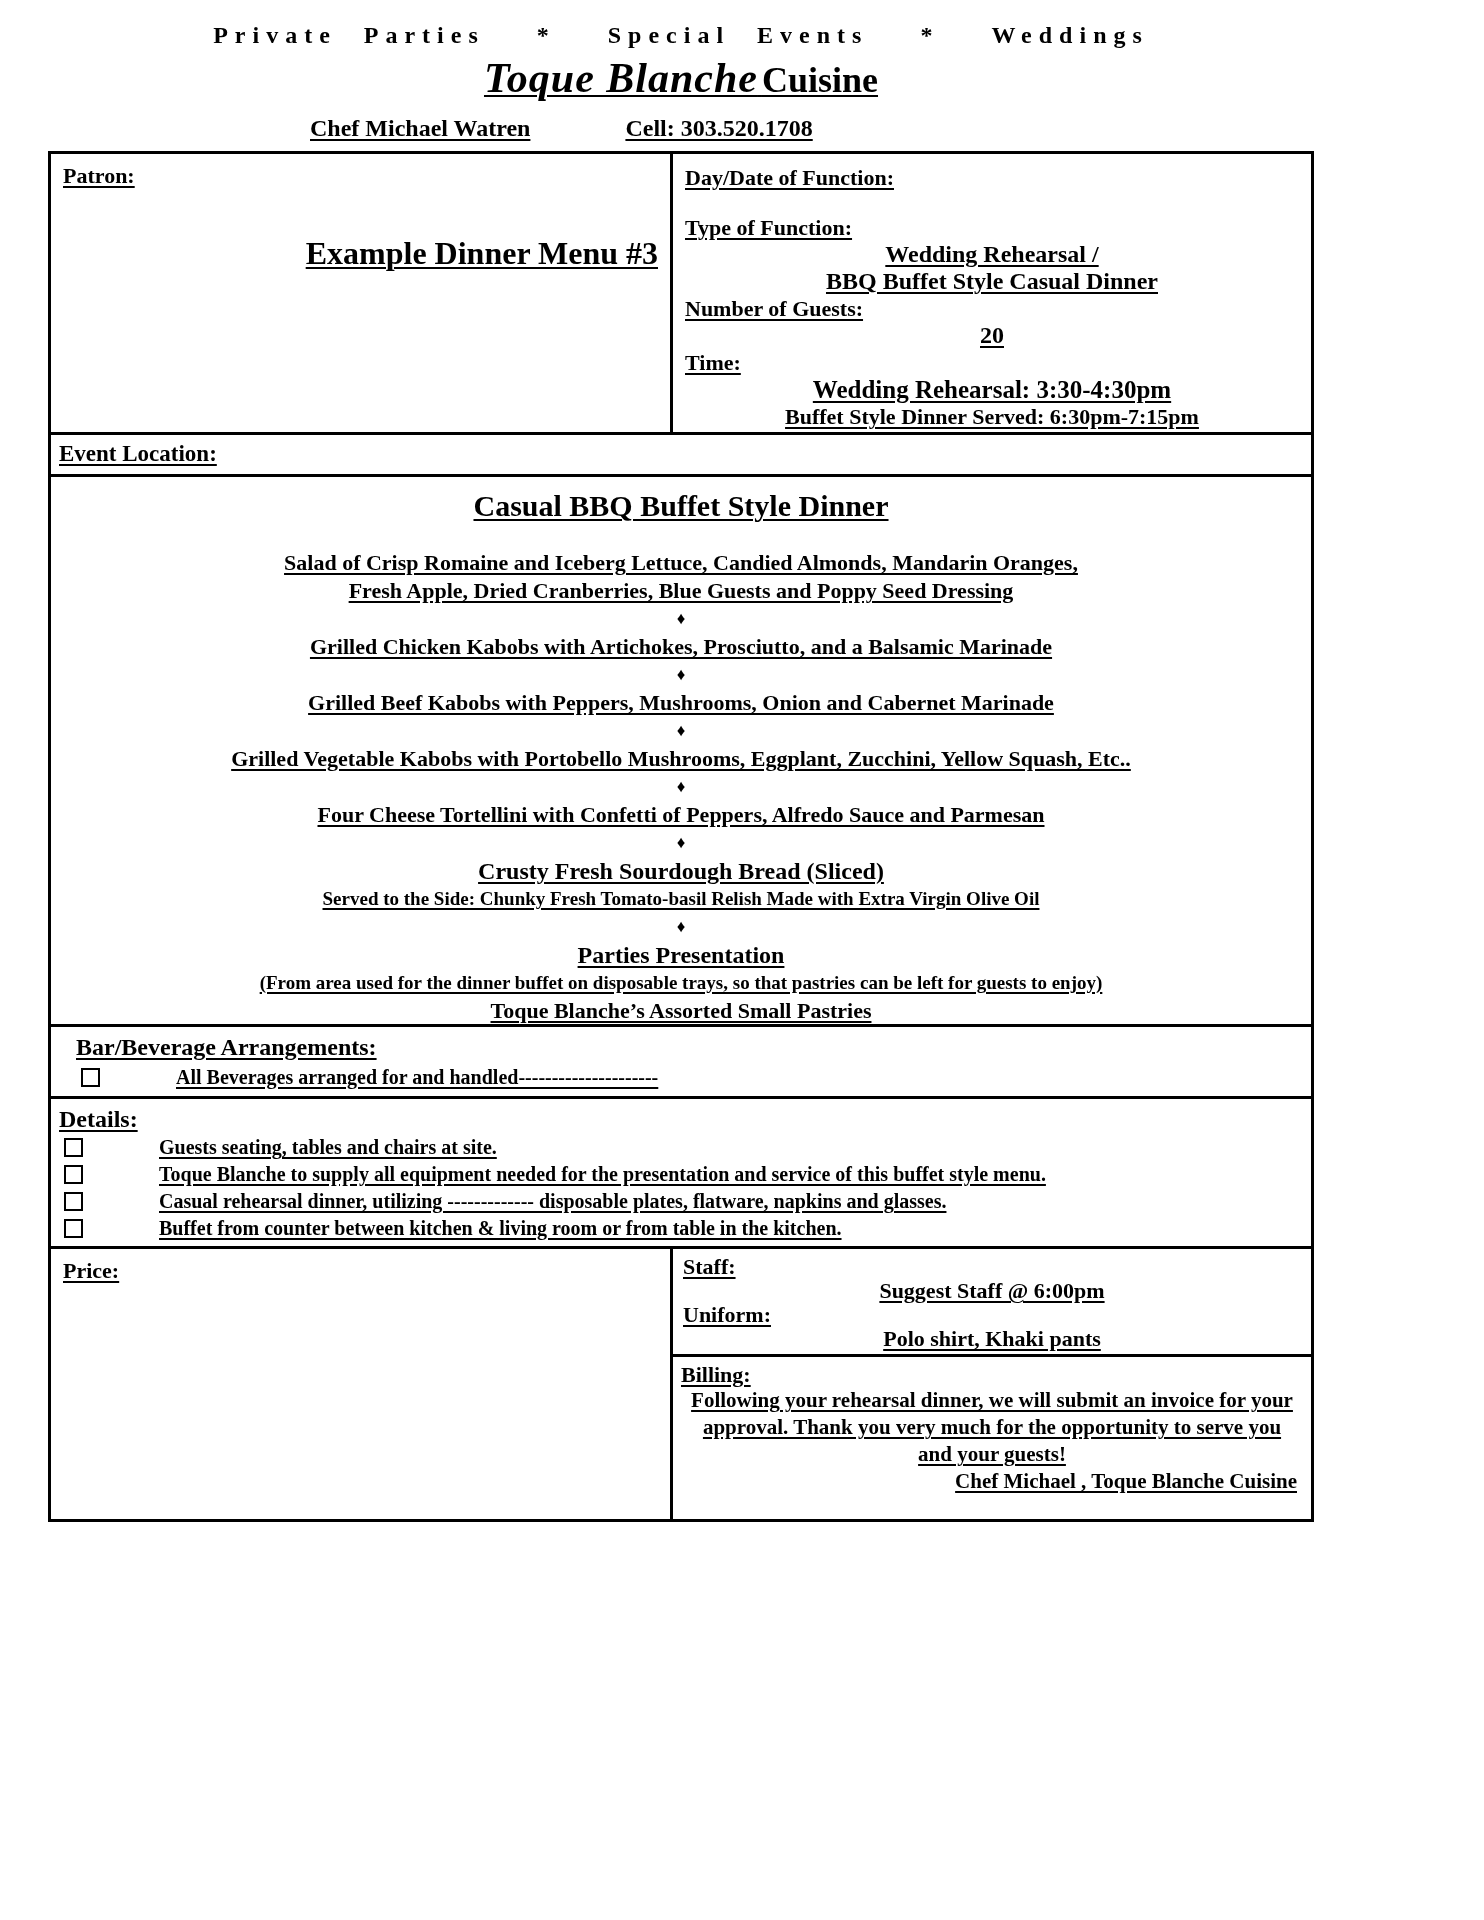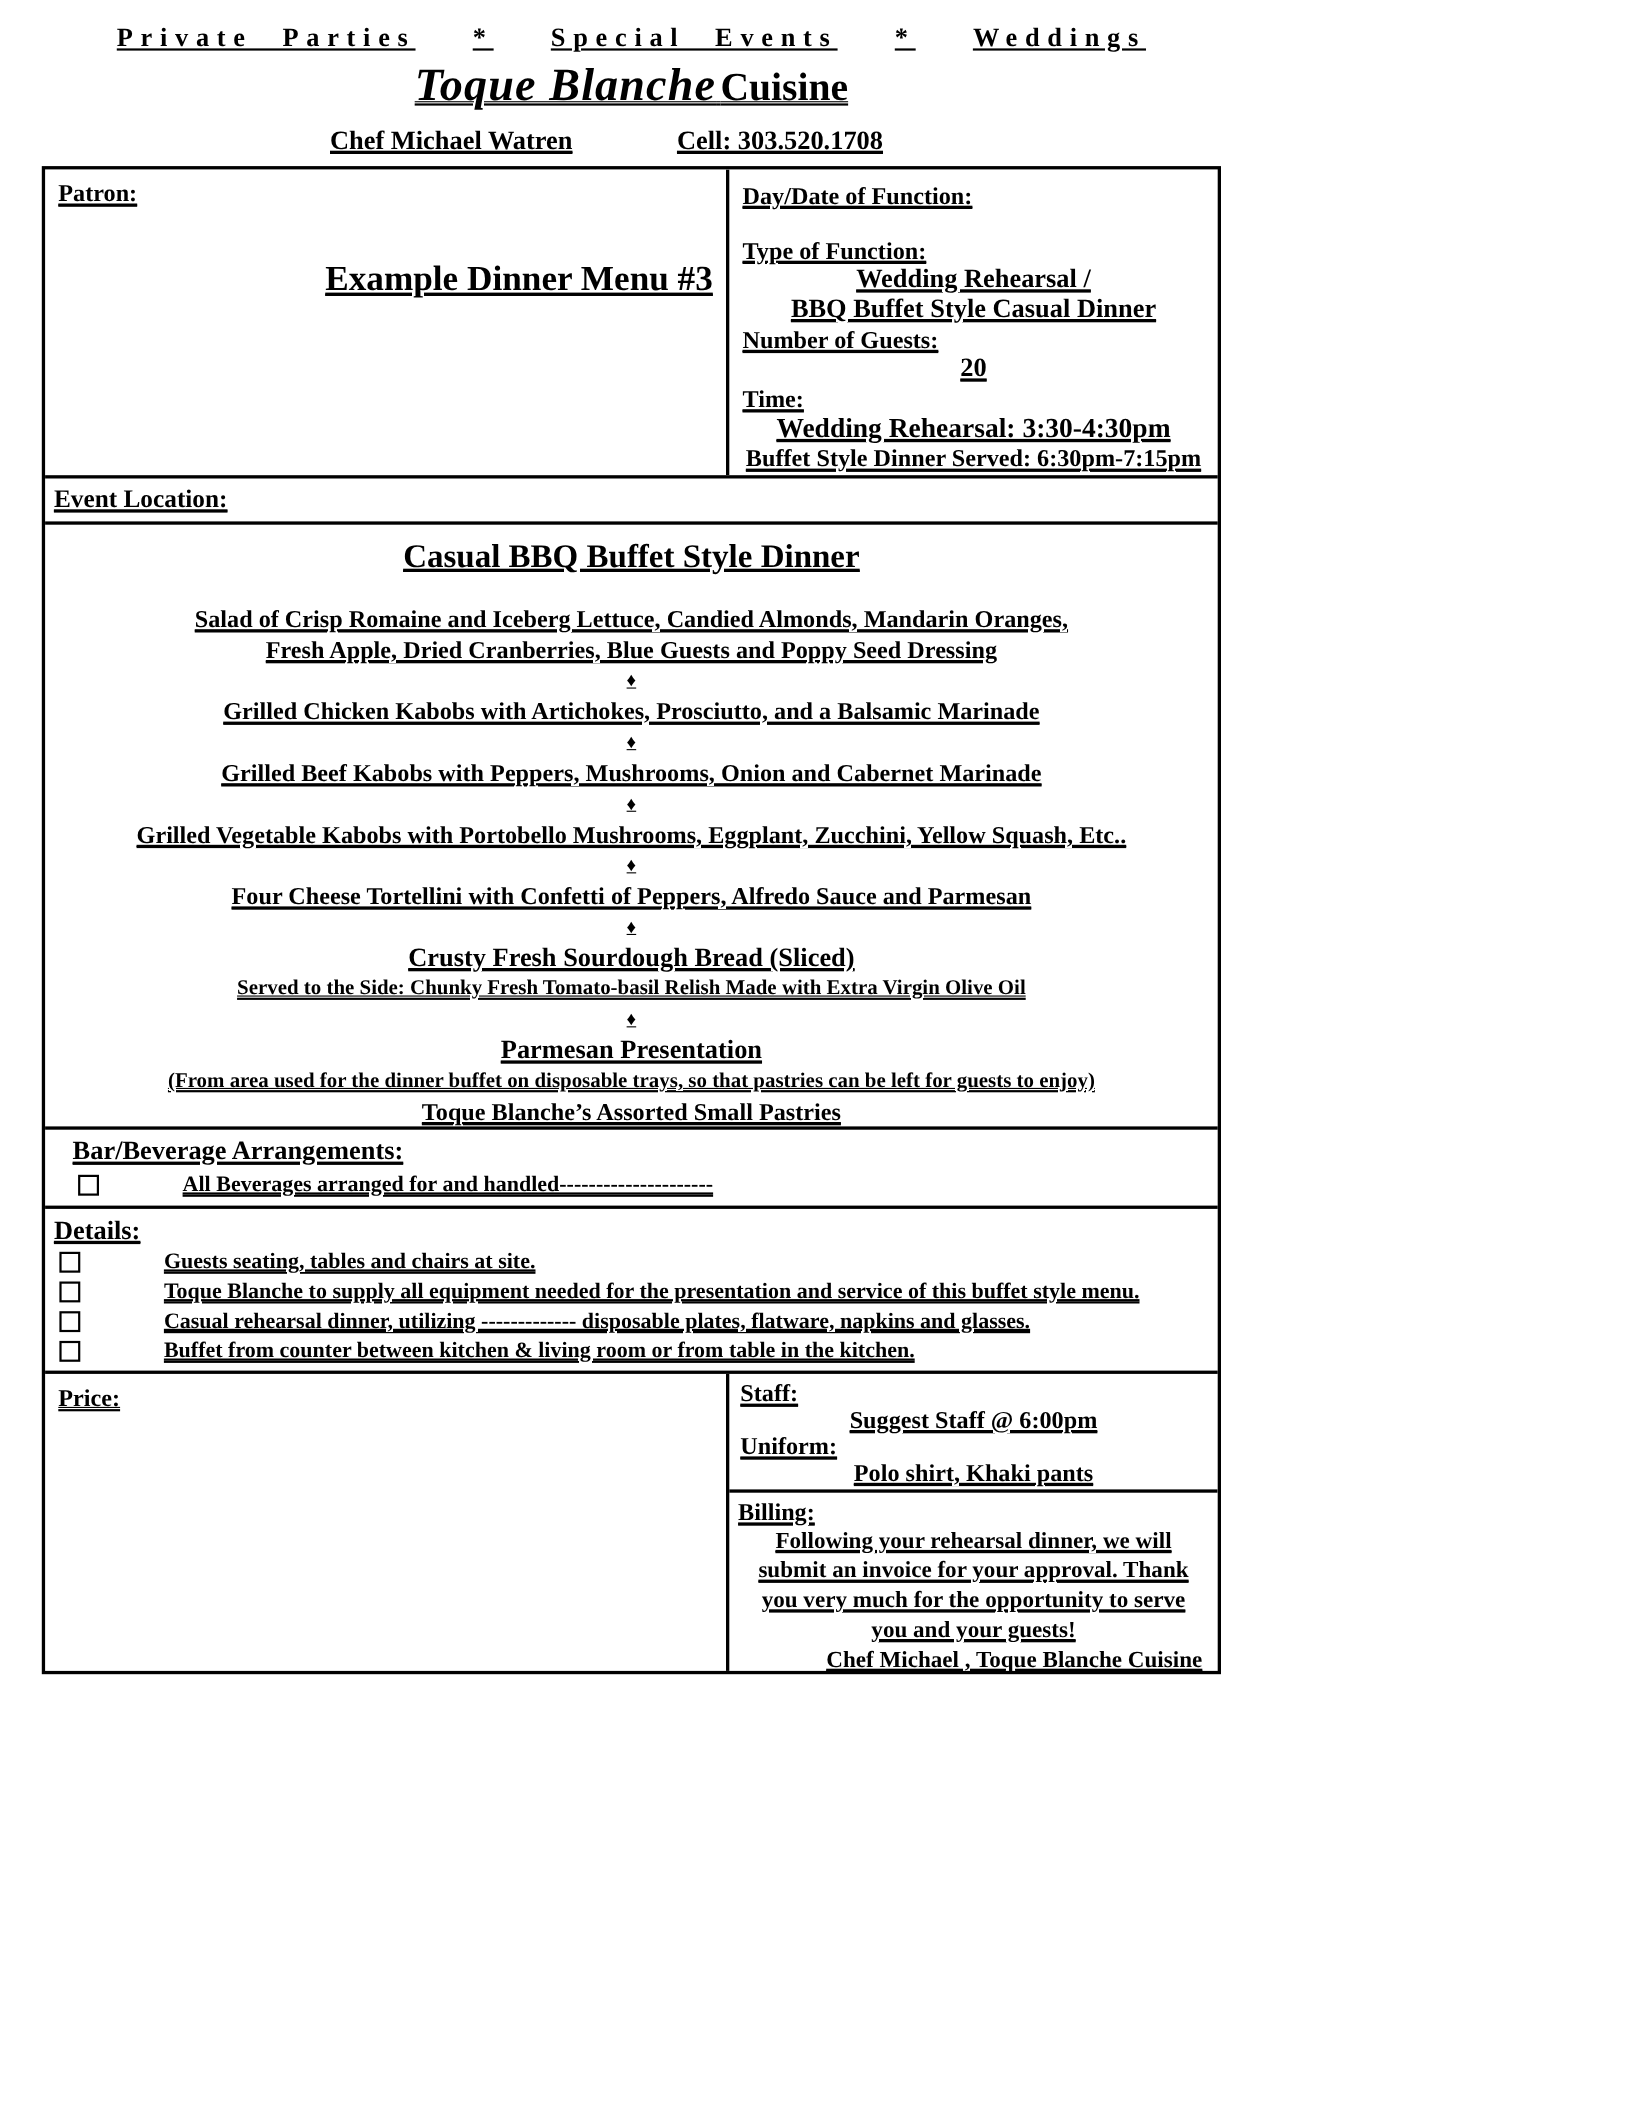--- a/index.html
+++ b/index.html
@@ -1,19 +1,19 @@
 <!DOCTYPE html>
 <html><head>
 <meta charset="utf-8">
 <style>
   html,body{margin:0;padding:0;}
   body{width:1484px;height:1920px;background:#ffffff;}
   .page{position:relative;width:1484px;height:1920px;background:#fff;color:#000;
         font-family:"Liberation Serif","DejaVu Serif",serif;font-weight:bold;overflow:hidden;}
-  .doc{position:absolute;left:38px;top:0;width:1072px;text-decoration:underline;}
+  .doc{position:absolute;left:48px;top:0;width:1266px;}
   .u{text-decoration:underline;text-decoration-thickness:2px;text-underline-offset:3px;}
 
   
   .tagline{display:flex;justify-content:center;gap:52px;padding-top:20px;
            font-size:24px;letter-spacing:7px;word-spacing:14px;line-height:30px;}
   .brand{text-align:center;margin-top:4px;line-height:48px;}
   .brand-script{font-size:42px;font-style:italic;letter-spacing:1px;}
   .brand-rest{font-size:36px;}
   .contact{display:flex;gap:95px;margin:2px 0 8px 262px;font-size:24px;line-height:30px;}
 
@@ -122,21 +122,21 @@
             <div class="menu-sep">♦</div>
             <div class="menu-line u item">Grilled Beef Kabobs with Peppers, Mushrooms, Onion and Cabernet Marinade</div>
             <div class="menu-sep">♦</div>
             <div class="menu-line u item">Grilled Vegetable Kabobs with Portobello Mushrooms, Eggplant, Zucchini, Yellow Squash, Etc..</div>
             <div class="menu-sep">♦</div>
             <div class="menu-line u item">Four Cheese Tortellini with Confetti of Peppers, Alfredo Sauce and Parmesan</div>
             <div class="menu-sep">♦</div>
             <div class="menu-line u item-lg">Crusty Fresh Sourdough Bread (Sliced)</div>
             <div class="menu-line u item-sm">Served to the Side: Chunky Fresh Tomato-basil Relish Made with Extra Virgin Olive Oil</div>
             <div class="menu-sep">♦</div>
-            <div class="menu-line u item-lg">Parmesan Presentation</div>
+            <div class="menu-line u item-lg">Parties Presentation</div>
             <div class="menu-line u item-sm">(From area used for the dinner buffet on disposable trays, so that pastries can be left for guests to enjoy)</div>
             <div class="menu-line u item">Toque Blanche’s Assorted Small Pastries</div>
           </div>
       </div>
 
       <div class="row row-bar">
         <div class="section-title u">Bar/Beverage Arrangements:</div>
         <div>
             <div class="check-row">
               <span class="checkbox"></span>

